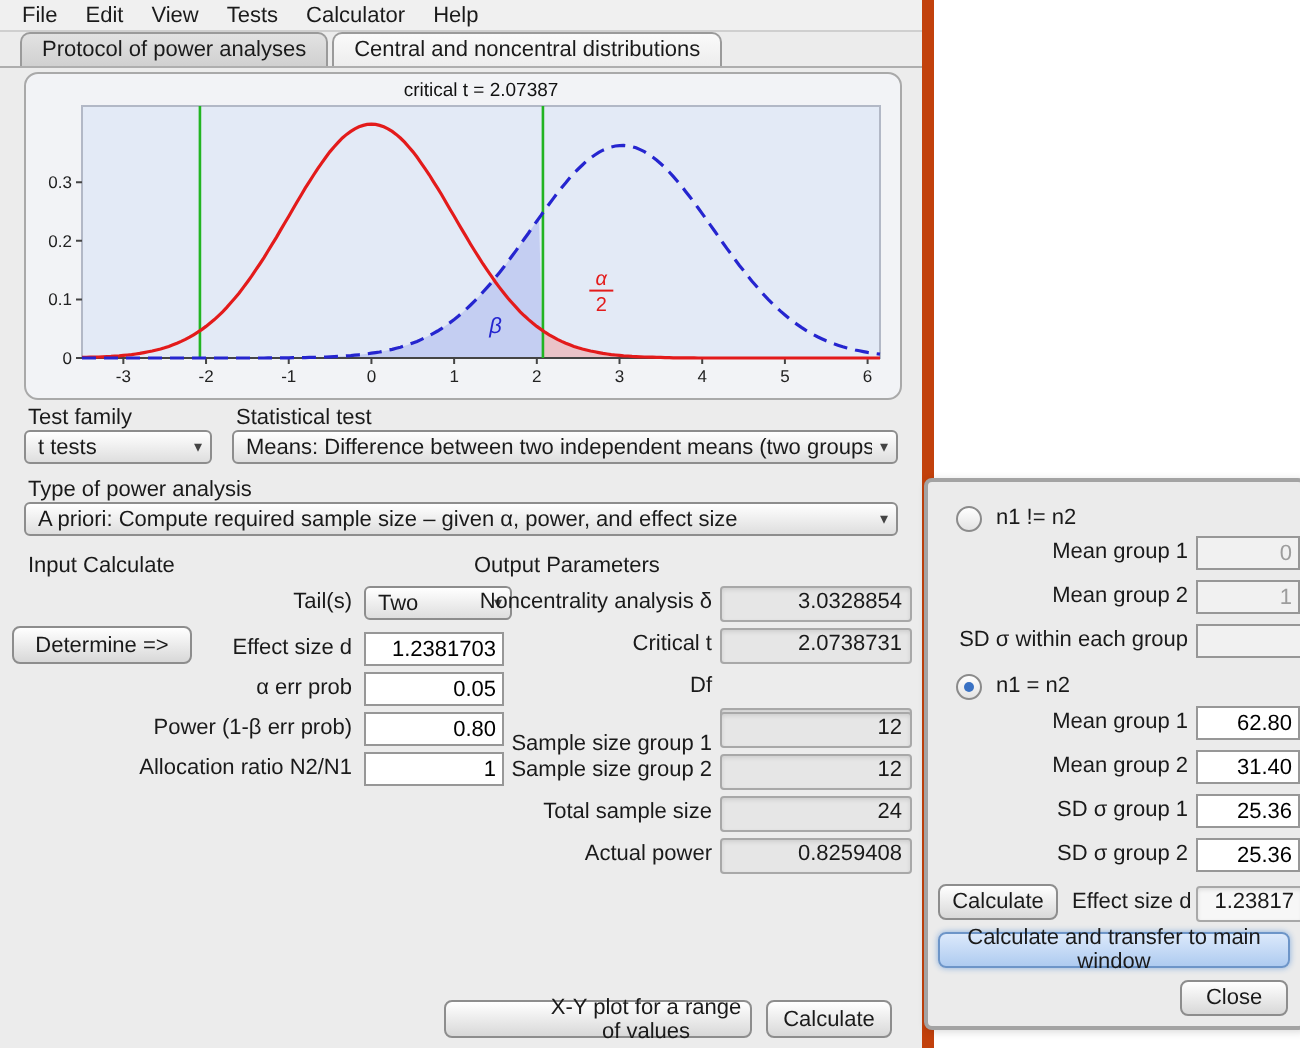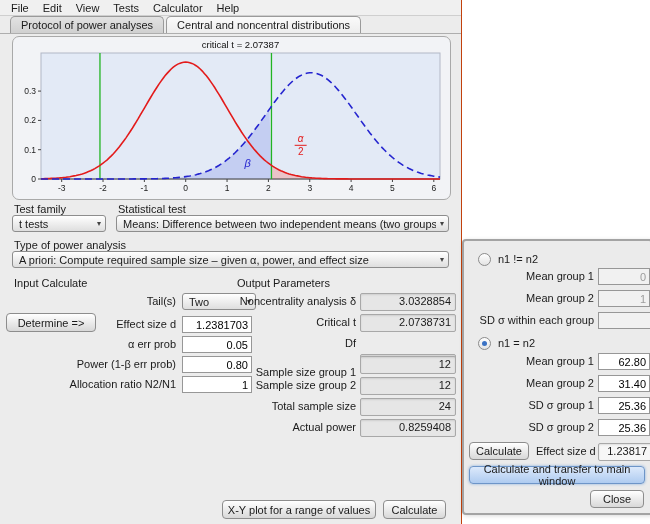--- a/index.html
+++ b/index.html
@@ -1,19 +1,19 @@
 <!DOCTYPE html>
 <html><head>
 <meta charset="utf-8">
 <style>
   html,body{margin:0;padding:0;}
   body{width:650px;height:524px;position:relative;background:#ffffff;
        font-family:"Liberation Sans",sans-serif;font-size:11px;color:#1a1a1a;overflow:hidden;}
   .win{position:absolute;background:#ececec;}
-  .win-main{left:0;top:0;width:461px;height:524px;border-right:1px solid #c2410c;}
+  .win-main{left:0;top:0;width:461px;height:524px;border-right:6px solid #c2410c;}
   .menubar{position:absolute;left:0;top:0;right:0;height:15px;background:#f0f0f0;
            border-bottom:1px solid #cfcfcf;display:flex;align-items:center;padding-left:4px;}
   .menubar .mitem{padding:0 7px;cursor:default;}
   .tabs{position:absolute;left:10px;top:16px;height:18px;display:flex;gap:2px;}
   .tab{border:1px solid #9a9a9a;border-bottom:none;border-radius:5px 5px 0 0;
        background:linear-gradient(#e2e2e2,#cfcfcf);padding:2px 10px 3px;}
   .tab.active{background:linear-gradient(#fafafa,#ececec);}
   .tabline{position:absolute;left:0;top:33px;width:461px;border-top:1px solid #aeaeae;}
   .chartbox{position:absolute;left:12px;top:36px;width:437px;height:162px;background:#f2f3f6;
             border:1px solid #a9a9a9;border-radius:7px;overflow:hidden;}
@@ -166,21 +166,21 @@
 
   <div class="lbl-r" style="left:222px;top:379px;width:134px;">Sample size group 2</div>
   <div class="outfield" style="left:360px;top:377px;width:86px;">12</div>
 
   <div class="lbl-r" style="left:222px;top:400px;width:134px;">Total sample size</div>
   <div class="outfield" style="left:360px;top:398px;width:86px;">24</div>
 
   <div class="lbl-r" style="left:222px;top:421px;width:134px;">Actual power</div>
   <div class="outfield" style="left:360px;top:419px;width:86px;">0.8259408</div>
 
-  <div class="btn" style="left:222px;top:500px;width:154px;height:19px;">X-Y plot for a range of values</div>
+  <div class="btn" style="left:222px;top:500px;width:154px;height:19px;padding-left:48px;">X-Y plot for a range of values</div>
   <div class="btn" style="left:383px;top:500px;width:63px;height:19px;">Calculate</div>
 </div>
 
 <div class="win win-drawer">
 
   <span class="radio" style="left:14px;top:12px;"></span>
   <div class="lbl" style="left:34px;top:12px;">n1 != n2</div>
 
   <div class="lbl-r dim-label" style="left:4px;top:29px;width:126px;">Mean group 1</div>
   <input class="infield dim" style="left: 134px; top: 27px; width: 44px;" value="0">

